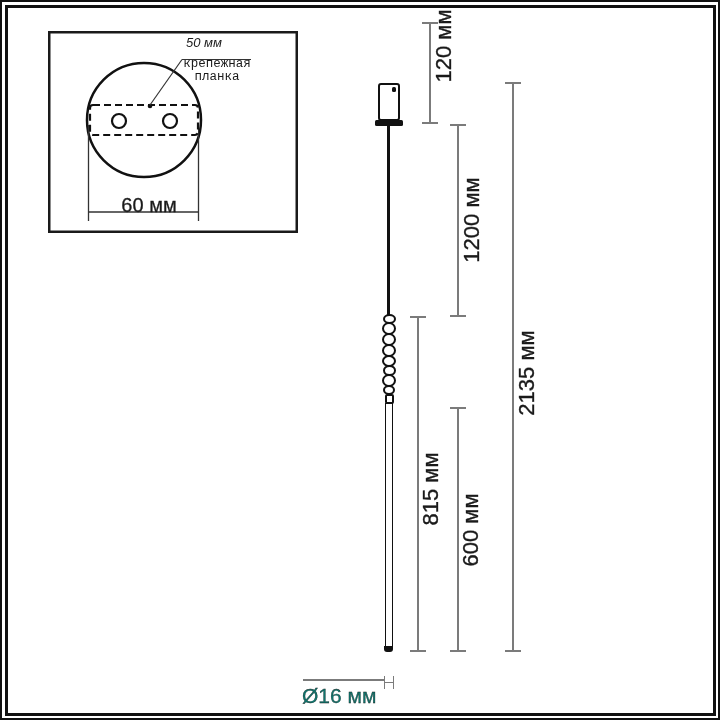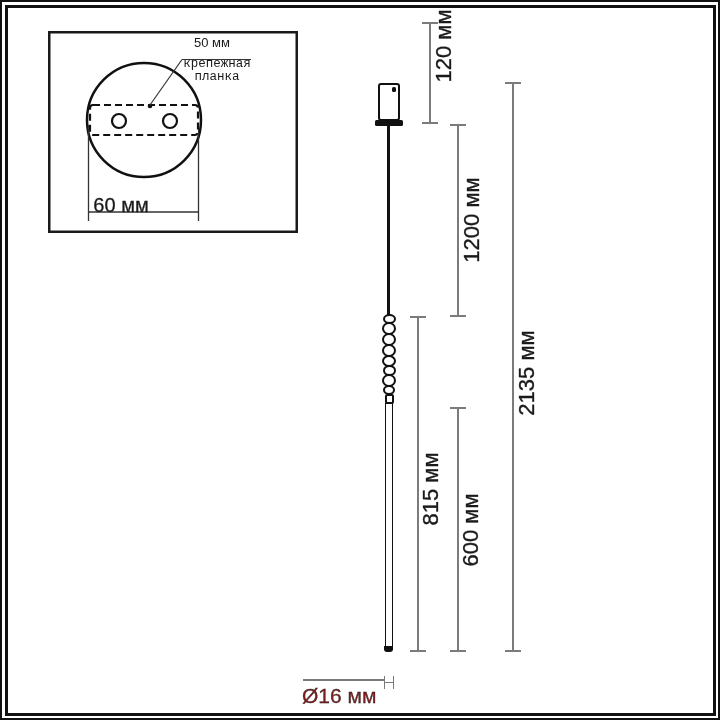--- a/index.html
+++ b/index.html
@@ -31,21 +31,21 @@
   
   .dimv{position:absolute;width:2px;background:#7b7b7b;}
   .dimv::before,.dimv::after{content:"";position:absolute;left:50%;transform:translateX(-50%);
        width:16px;height:2px;background:#7b7b7b;}
   .dimv::before{top:-1px;}
   .dimv::after{bottom:-1px;}
   .dim-label{position:absolute;font-size:22px;white-space:nowrap;color:#1a1a1a;
              -webkit-text-stroke:0.35px #1a1a1a;
              transform:translate(-50%,-50%) rotate(-90deg);}
   .dia-line{position:absolute;background:#7b7b7b;}
-  .dia-label{position:absolute;left:302px;top:684px;font-size:21px;white-space:nowrap;color:#7f1d1d;
+  .dia-label{position:absolute;left:302px;top:684px;font-size:21px;white-space:nowrap;color:#0f766e;
              -webkit-text-stroke:0.3px #1a1a1a;}
 </style>
 </head>
 <body>
 
 <div class="stage">
 
   <div class="frame-outer"></div>
   <div class="frame-inner"></div>
 
@@ -55,26 +55,26 @@
     <line x1="40.5" y1="94" x2="40.5" y2="190" stroke="#333" stroke-width="1.3"></line>
     <line x1="150.5" y1="94" x2="150.5" y2="190" stroke="#333" stroke-width="1.3"></line>
     <line x1="40.5" y1="181" x2="150.5" y2="181" stroke="#333" stroke-width="1.3"></line>
     <rect x="42" y="74" width="108" height="30" rx="3" fill="#ffffff" stroke="#111" stroke-width="2.2" stroke-dasharray="7 4"></rect>
     <circle cx="71" cy="90" r="7" fill="#ffffff" stroke="#111" stroke-width="2.2"></circle>
     <circle cx="122" cy="90" r="7" fill="#ffffff" stroke="#111" stroke-width="2.2"></circle>
     <circle cx="102" cy="75" r="2.3" fill="#111"></circle>
     <line x1="134" y1="28.5" x2="102" y2="74" stroke="#333" stroke-width="1.2"></line>
     <line x1="134" y1="28.5" x2="203" y2="28.5" stroke="#333" stroke-width="1.2"></line>
   </svg>
-  <div class="inset-label-sm" style="left:173px;top:36px;width:78px;">50 мм</div>
+  <div class="inset-label-sm" style="left:165px;top:36px;width:78px;font-style:italic;">50 мм</div>
   <div class="inset-caption" style="left:176px;top:58px;width:82px;font-family:Liberation Mono, monospace;">
     <div>крепежная</div>
     <div>планка</div>
   </div>
-  <div class="inset-label-lg" style="left:72px;top:194px;width:98px;">60 мм</div>
+  <div class="inset-label-lg" style="left:100px;top:194px;width:98px;">60 мм</div>
 
   <div class="canopy"></div>
   <div class="canopy-mark"></div>
   <div class="canopy-base"></div>
   <div class="wire"></div>
   <div class="beads">
     <div class="bead" style="width:13px;height:10px;"></div>
     <div class="bead" style="width:14px;height:13px;"></div>
     <div class="bead" style="width:14px;height:13px;"></div>
     <div class="bead" style="width:14px;height:13px;"></div>

